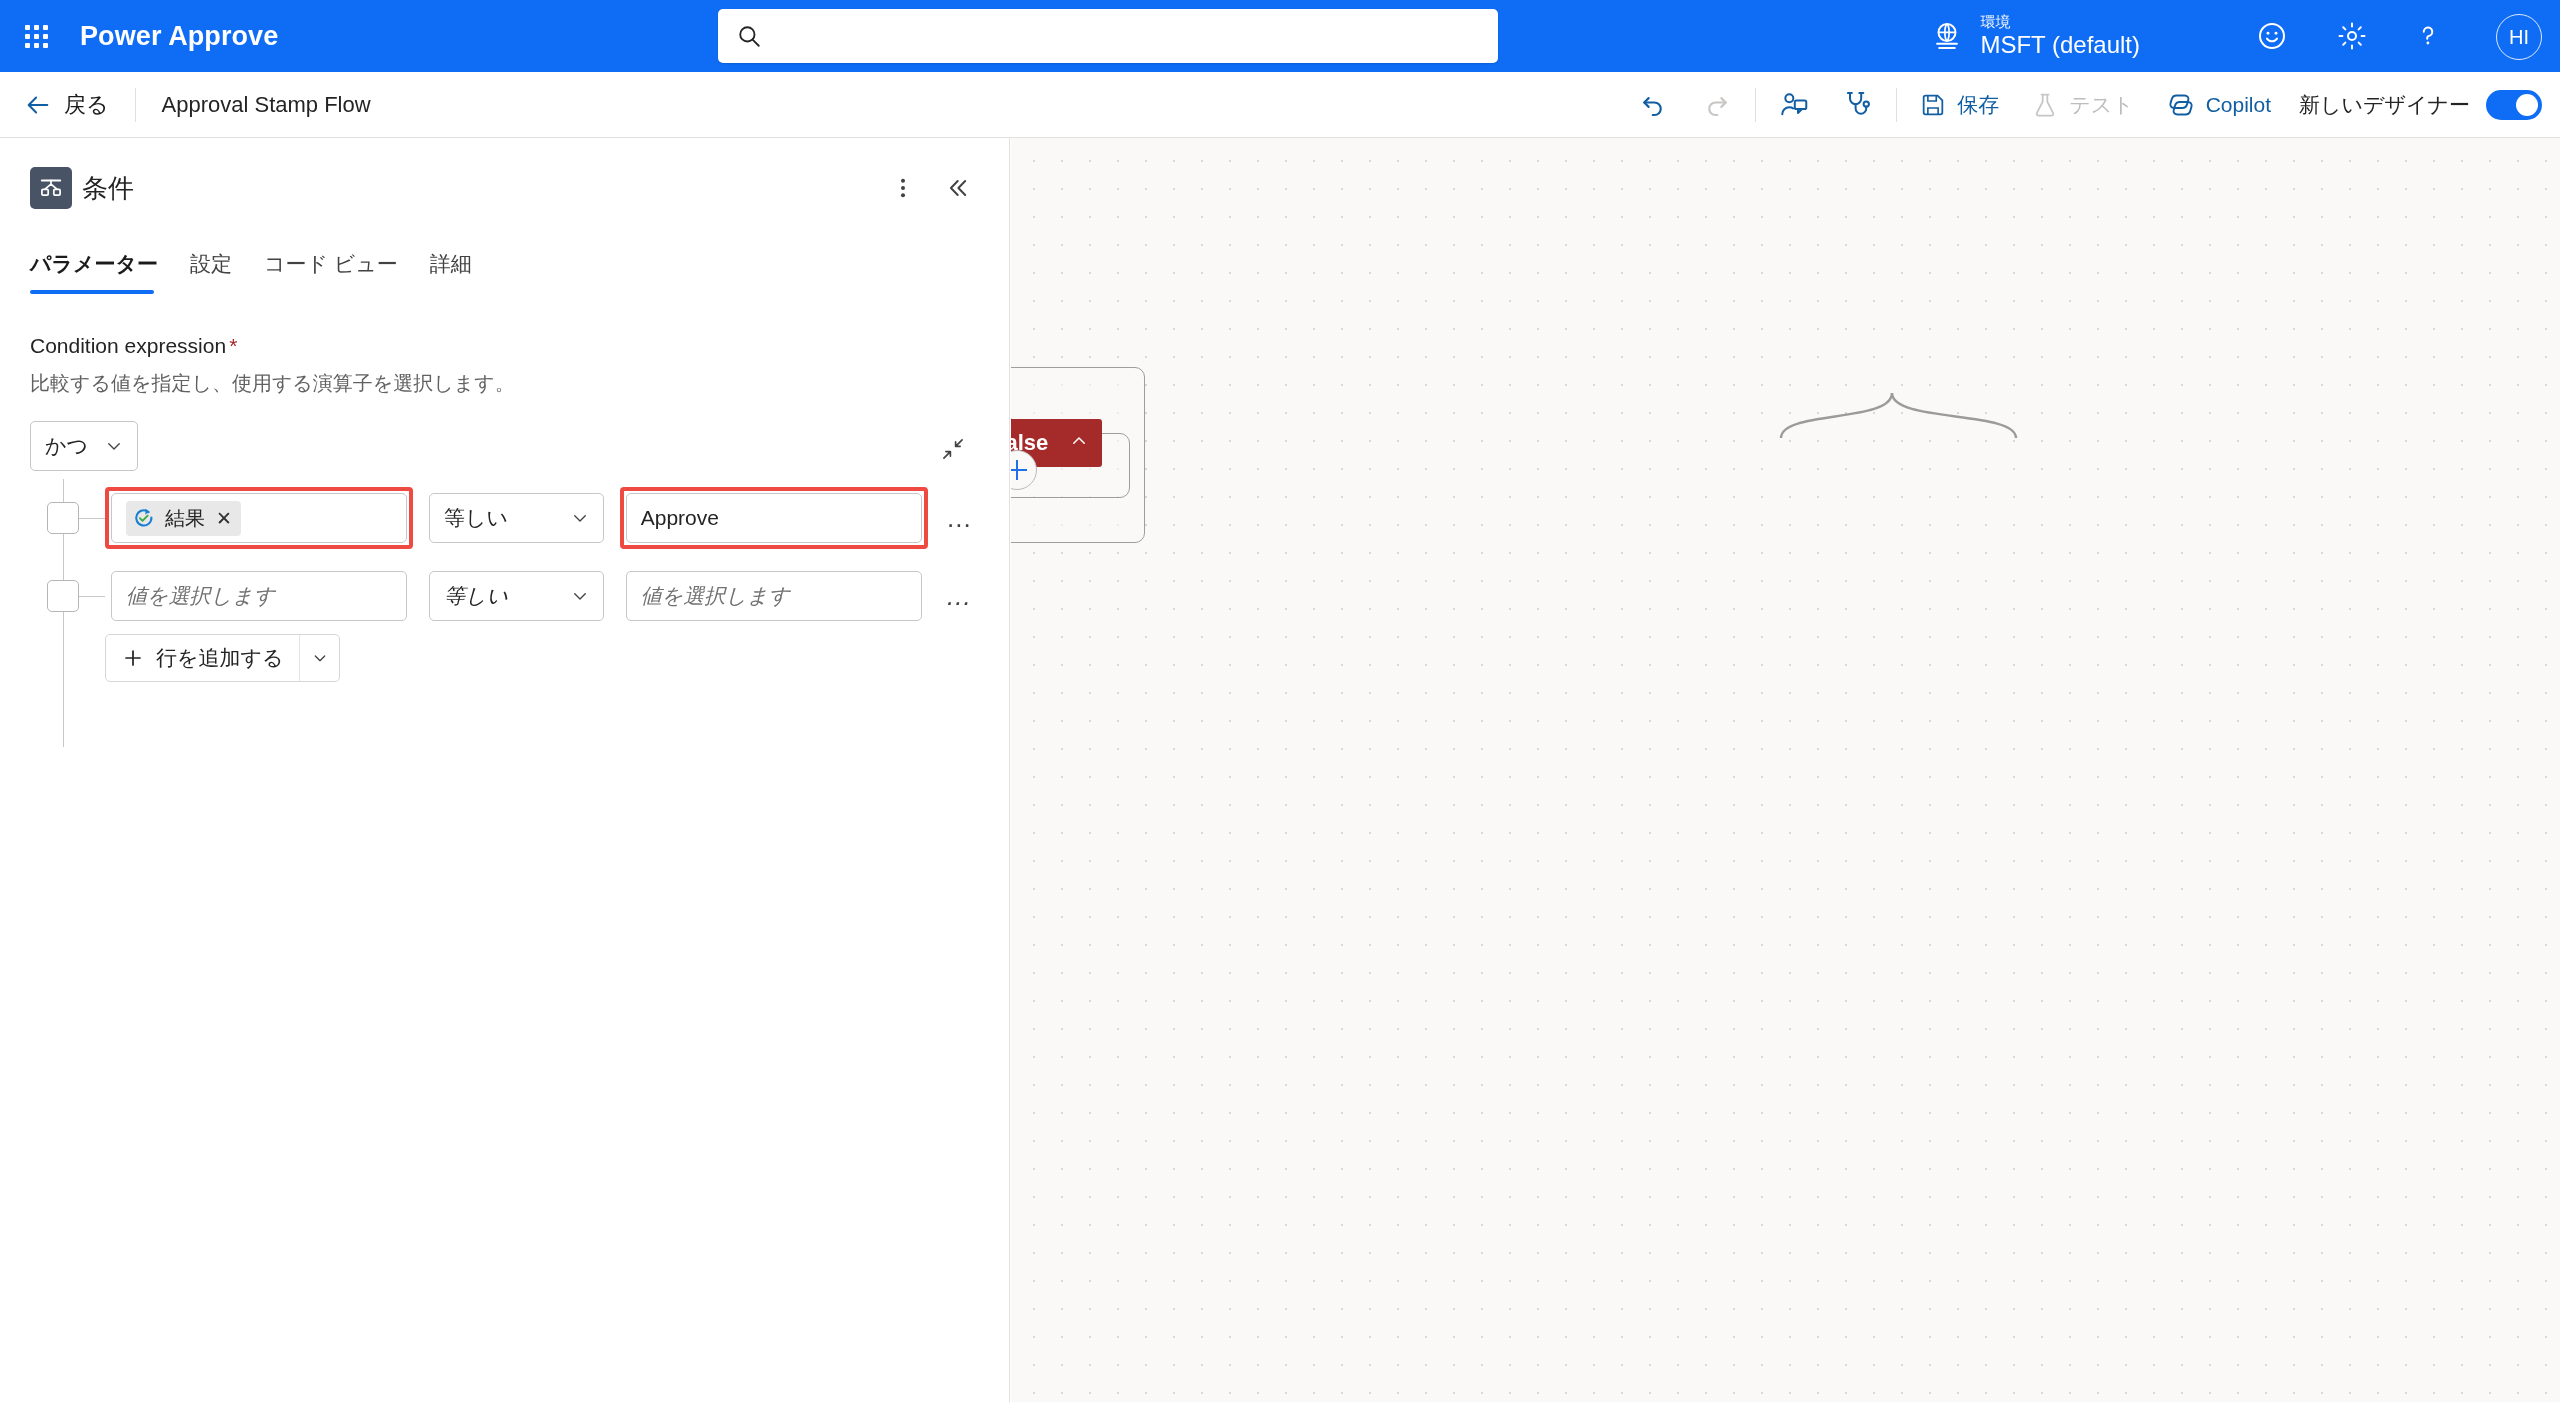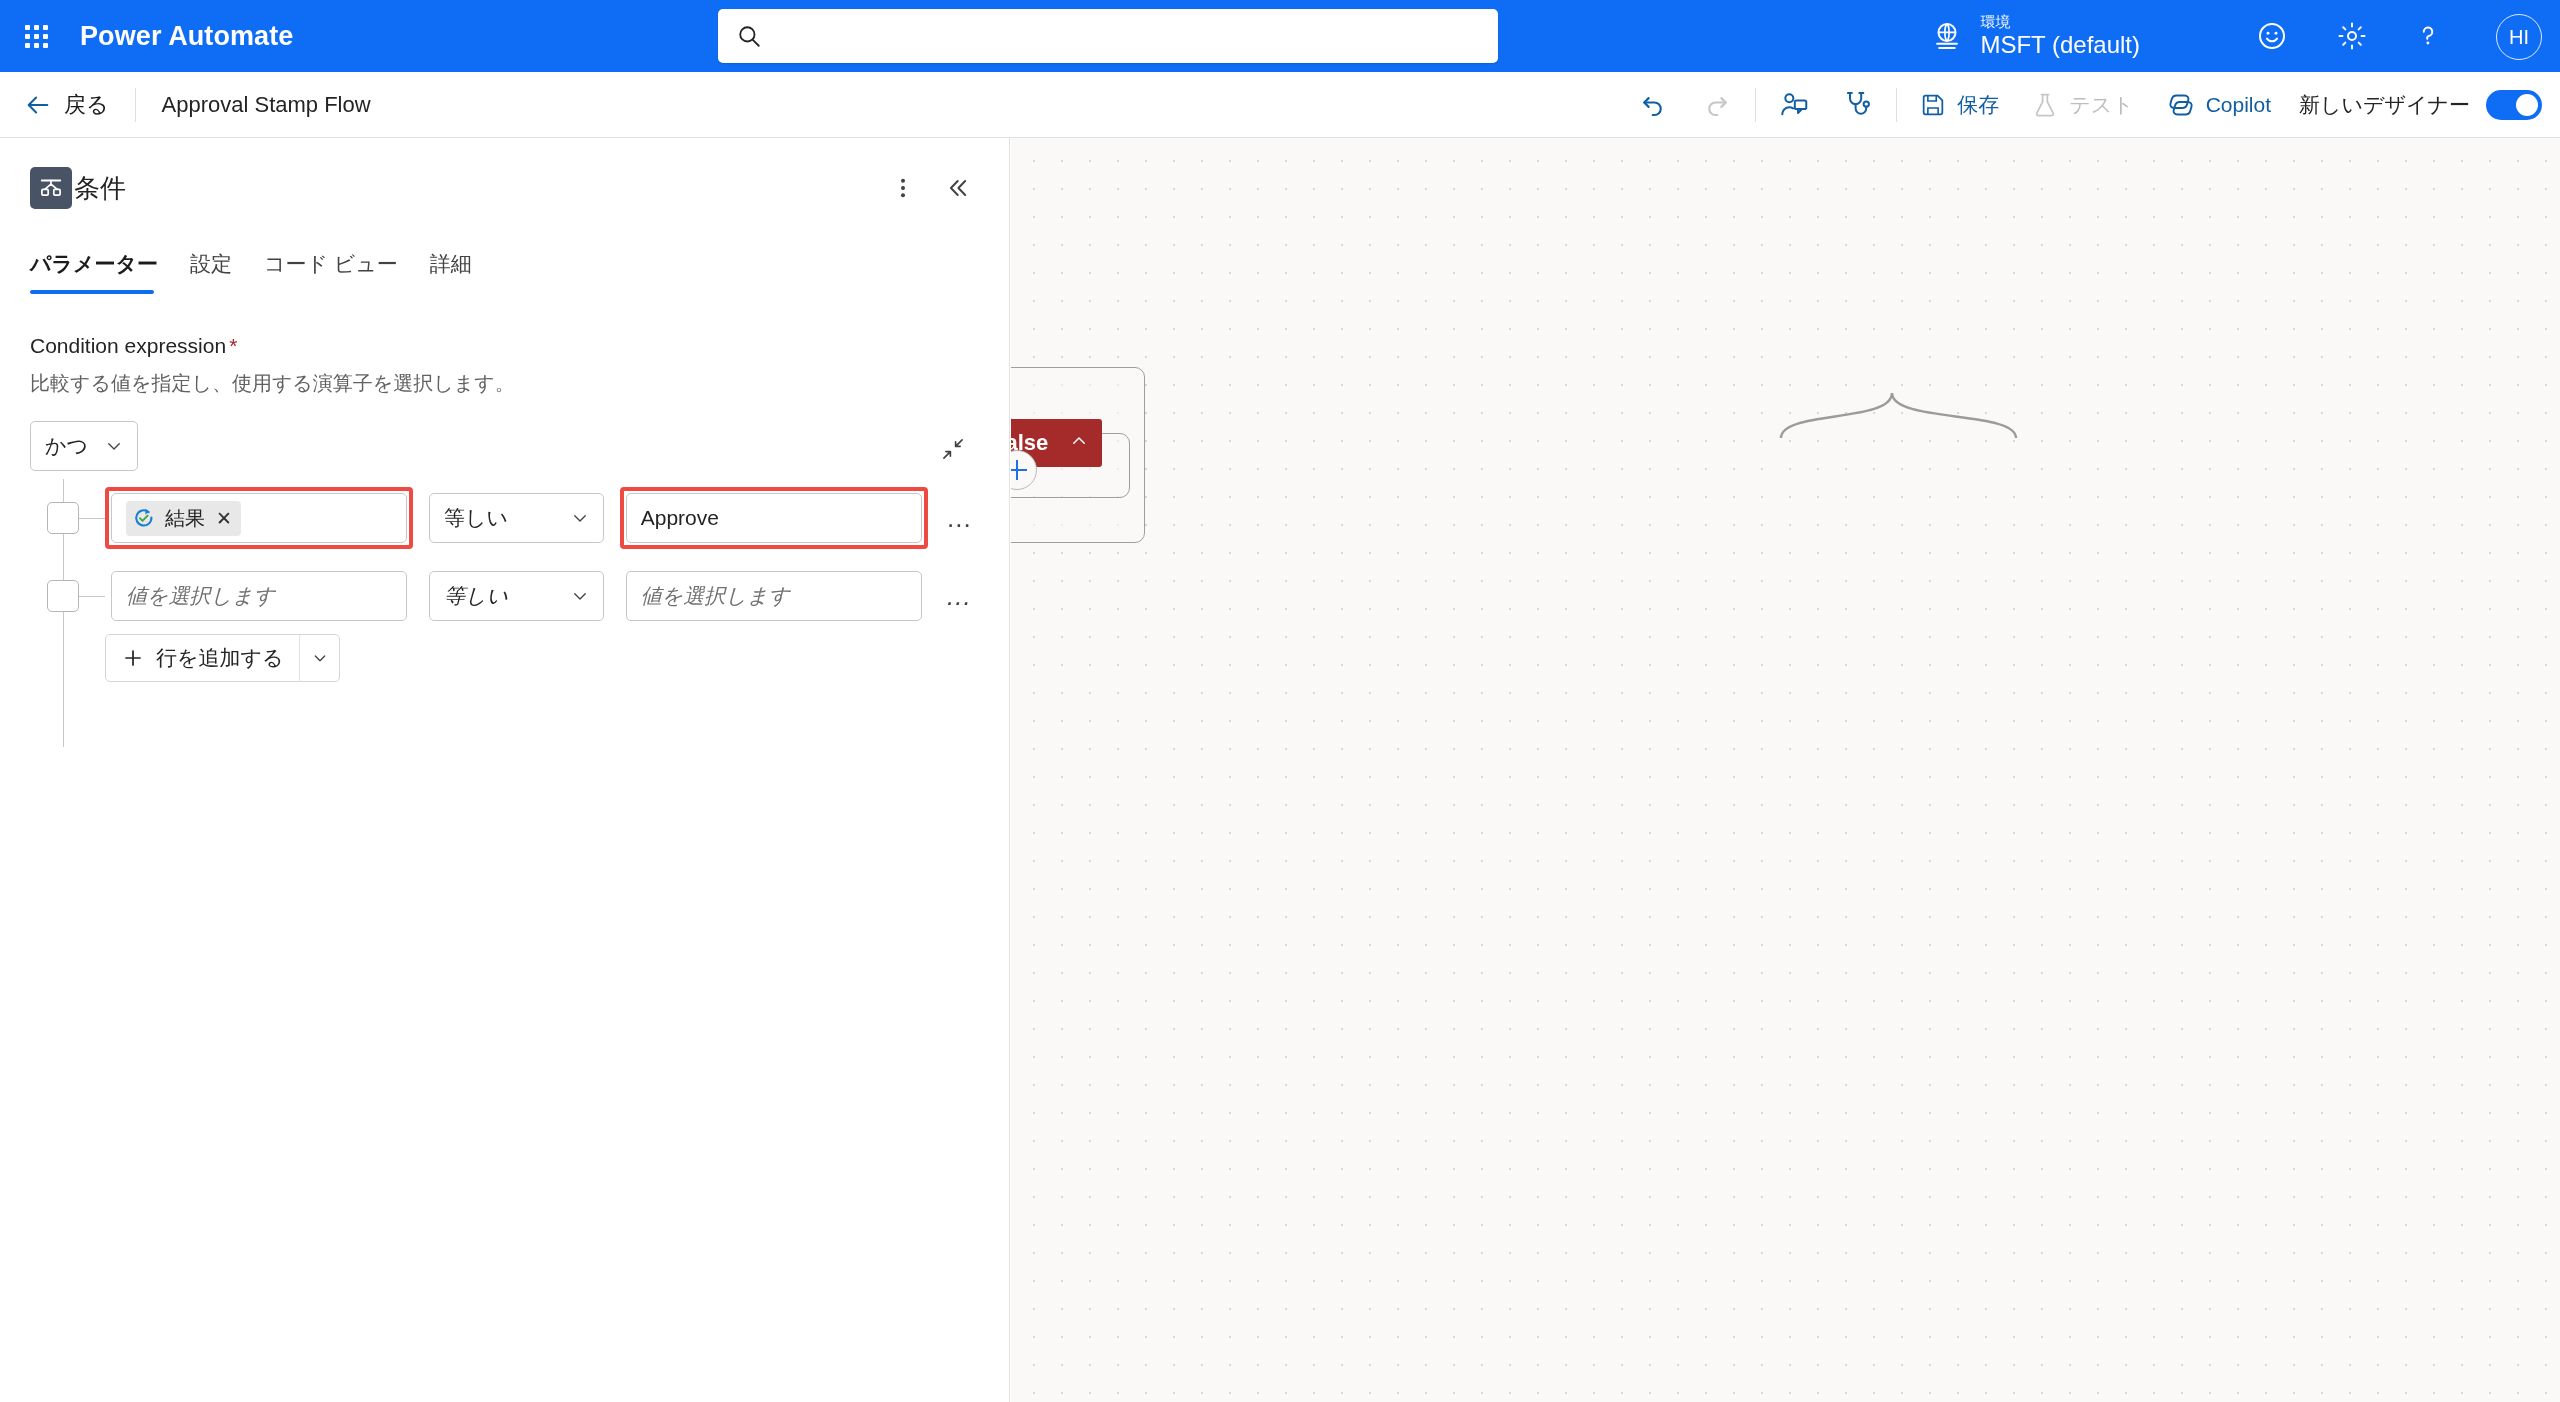--- a/index.html
+++ b/index.html
@@ -97,21 +97,21 @@
   
   #panel {
     position:absolute; left:0; top:138px; width:1010px; height:1264px;
     background:#fff; border-right:1px solid #e1e1e1;
   }
   #panel-head { display:flex; align-items:center; padding:28px 30px 0 30px; }
   #panel-icon {
     width:42px; height:42px; border-radius:5px; background:#485465;
     display:flex; align-items:center; justify-content:center; flex:0 0 auto;
   }
-  #panel-title { margin-left:2px; font-size:26px; color:#242424; }
+  #panel-title { margin-left:10px; font-size:26px; color:#242424; }
   #panel-head-actions { margin-left:auto; display:flex; align-items:center; gap:10px; }
   .headbtn { width:44px; height:44px; display:flex; align-items:center; justify-content:center; cursor:pointer; border-radius:4px; }
 
   #tabs { display:flex; align-items:flex-end; gap:0; padding:0 30px; margin-top:30px; border-bottom:0; }
   .tab {
     position:relative; padding:10px 16px 16px 16px; font-size:21px; color:#424242; cursor:pointer;
     white-space:nowrap;
   }
   .tab:first-child { padding-left:0; }
   .tab.active { color:#1b1b1b; font-weight:600; }
@@ -223,21 +223,21 @@
         <i></i>
         <i></i>
         <i></i>
         <i></i>
         <i></i>
         <i></i>
         <i></i>
     </span>
   </div>
 
-  <div id="brand">Power Automate</div>
+  <div id="brand">Power Approve</div>
 
   <div id="searchwrap">
     <svg width="26" height="26" viewBox="0 0 24 24" fill="none">
       <circle cx="10.5" cy="10.5" r="6.6" stroke="#242424" stroke-width="1.7"></circle>
       <line x1="15.3" y1="15.3" x2="21" y2="21" stroke="#242424" stroke-width="1.7" stroke-linecap="round"></line>
     </svg>
   </div>
 
   <div id="env">
     <span class="globe">

